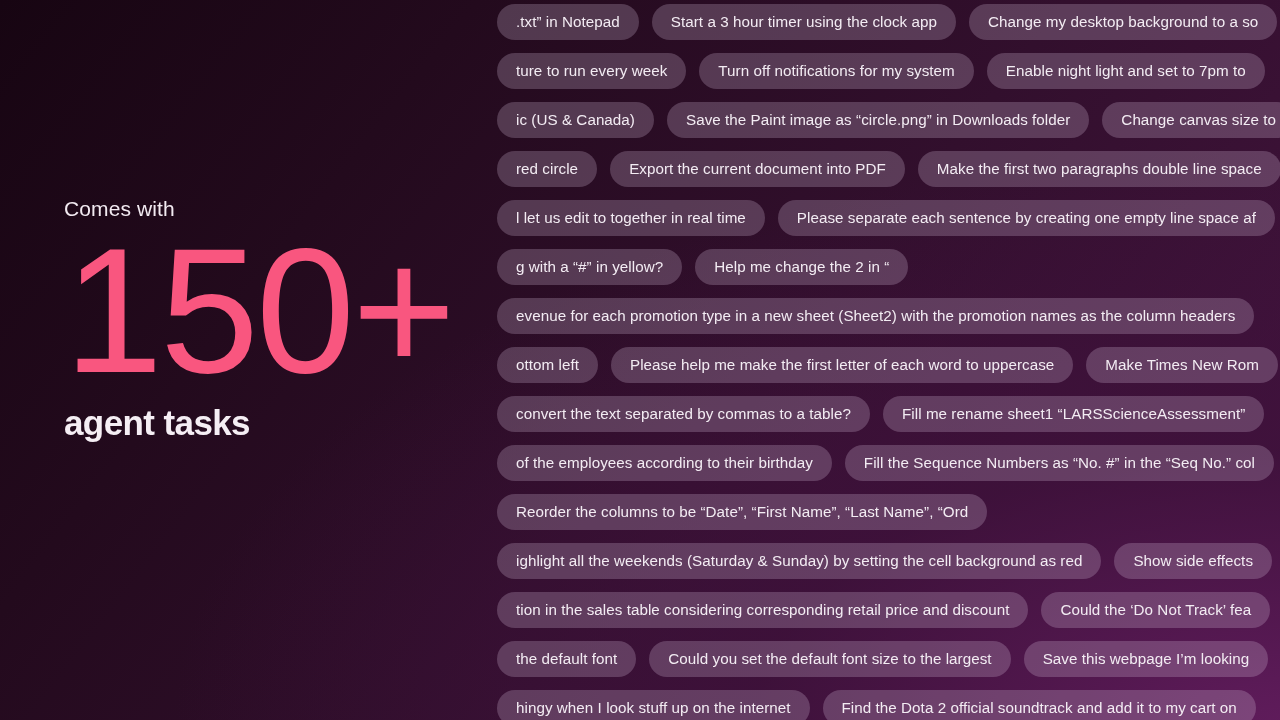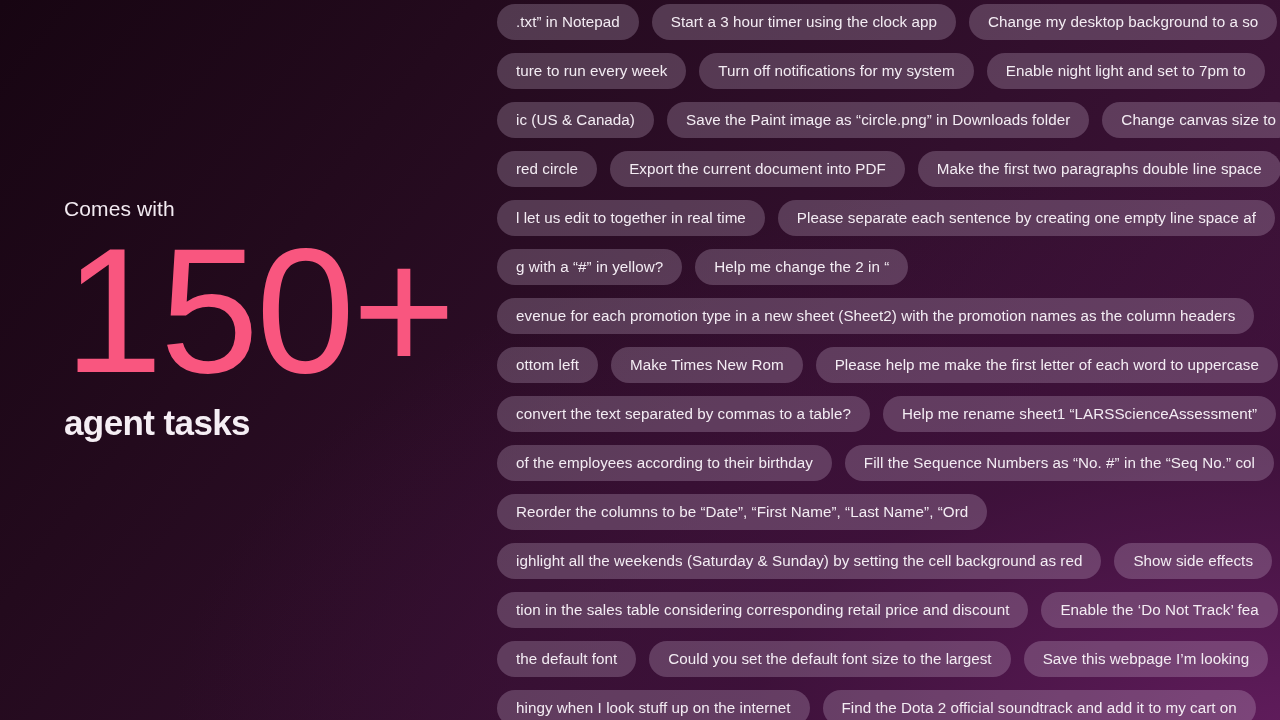--- a/index.html
+++ b/index.html
@@ -185,32 +185,32 @@
         <div class="chip-row">
           <div class="chip">
             <span class="chip-text">evenue for each promotion type in a new sheet (Sheet2) with the promotion names as the column headers</span>
           </div>
         </div>
         <div class="chip-row">
           <div class="chip">
             <span class="chip-text">ottom left</span>
           </div>
           <div class="chip">
+            <span class="chip-text">Please help me make the first letter of each word to uppercase</span>
+          </div>
+          <div class="chip">
             <span class="chip-text">Make Times New Rom</span>
           </div>
-          <div class="chip">
-            <span class="chip-text">Please help me make the first letter of each word to uppercase</span>
-          </div>
         </div>
         <div class="chip-row">
           <div class="chip">
             <span class="chip-text">convert the text separated by commas to a table?</span>
           </div>
           <div class="chip">
-            <span class="chip-text">Help me rename sheet1 “LARSScienceAssessment”</span>
+            <span class="chip-text">Fill me rename sheet1 “LARSScienceAssessment”</span>
           </div>
         </div>
         <div class="chip-row">
           <div class="chip">
             <span class="chip-text">of the employees according to their birthday</span>
           </div>
           <div class="chip">
             <span class="chip-text">Fill the Sequence Numbers as “No. #” in the “Seq No.” col</span>
           </div>
         </div>
@@ -225,21 +225,21 @@
           </div>
           <div class="chip">
             <span class="chip-text">Show side effects </span>
           </div>
         </div>
         <div class="chip-row">
           <div class="chip">
             <span class="chip-text">tion in the sales table considering corresponding retail price and discount</span>
           </div>
           <div class="chip">
-            <span class="chip-text">Enable the ‘Do Not Track’ fea</span>
+            <span class="chip-text">Could the ‘Do Not Track’ fea</span>
           </div>
         </div>
         <div class="chip-row">
           <div class="chip">
             <span class="chip-text">the default font</span>
           </div>
           <div class="chip">
             <span class="chip-text">Could you set the default font size to the largest</span>
           </div>
           <div class="chip">

